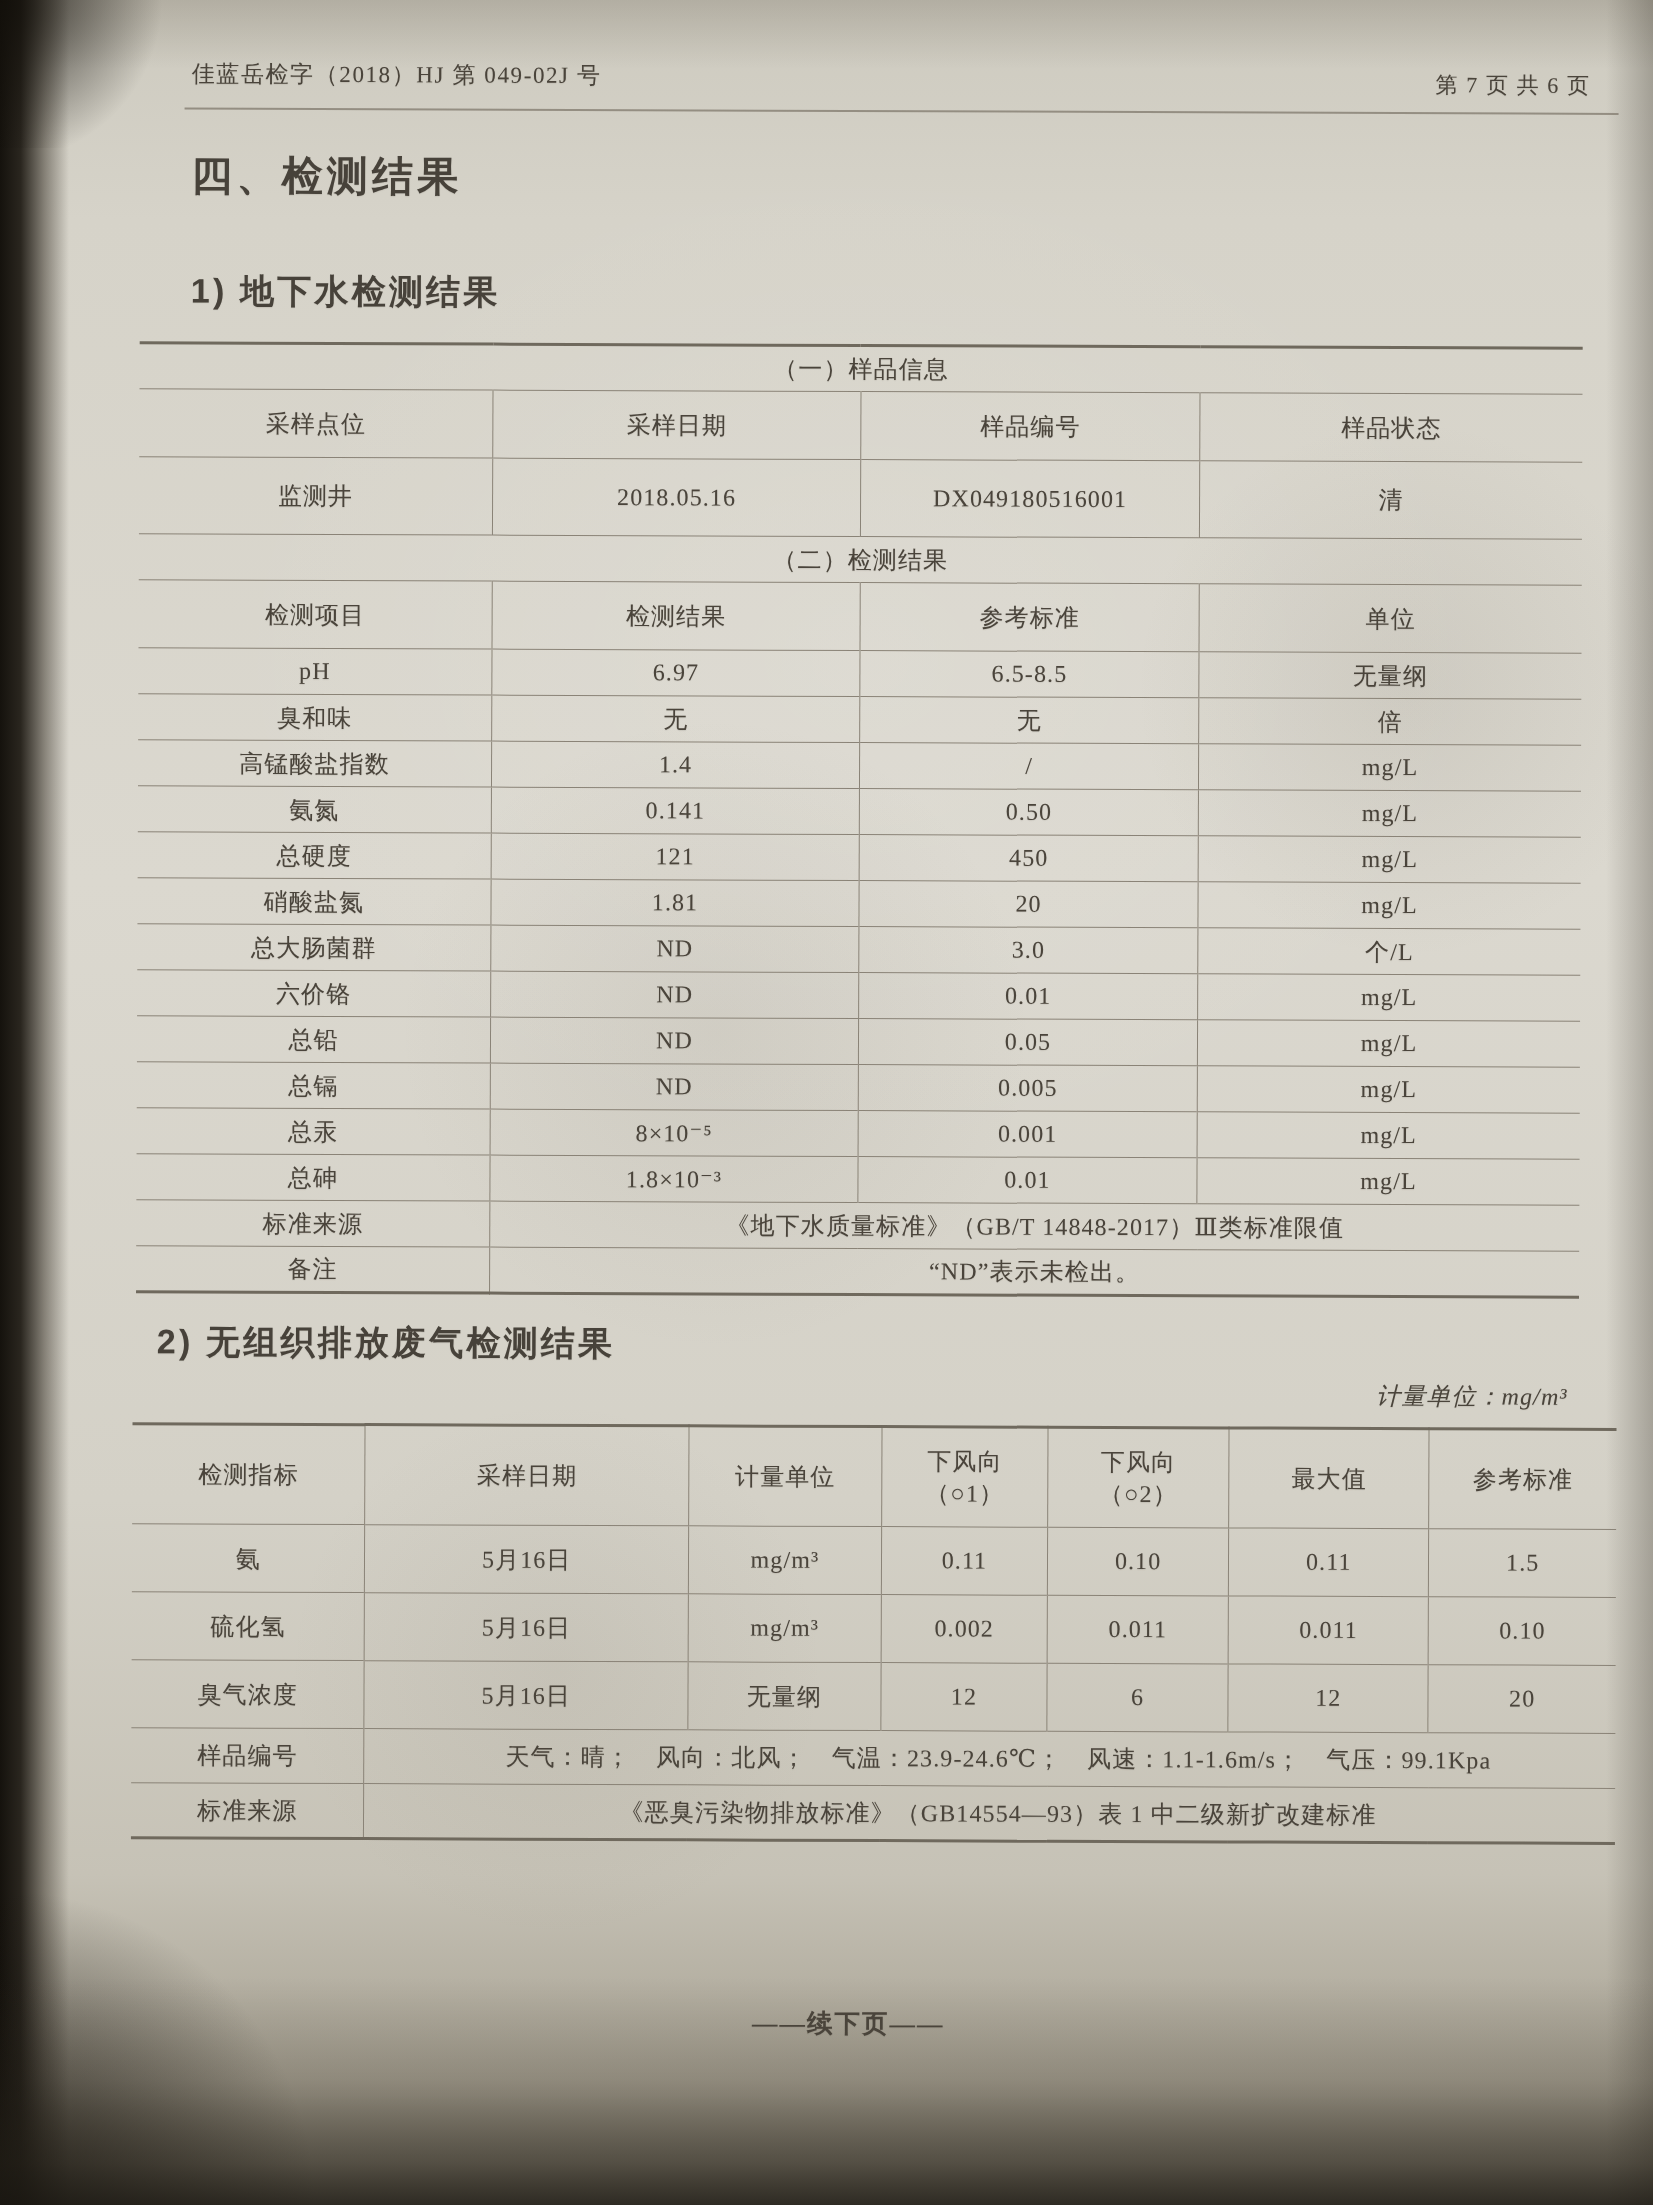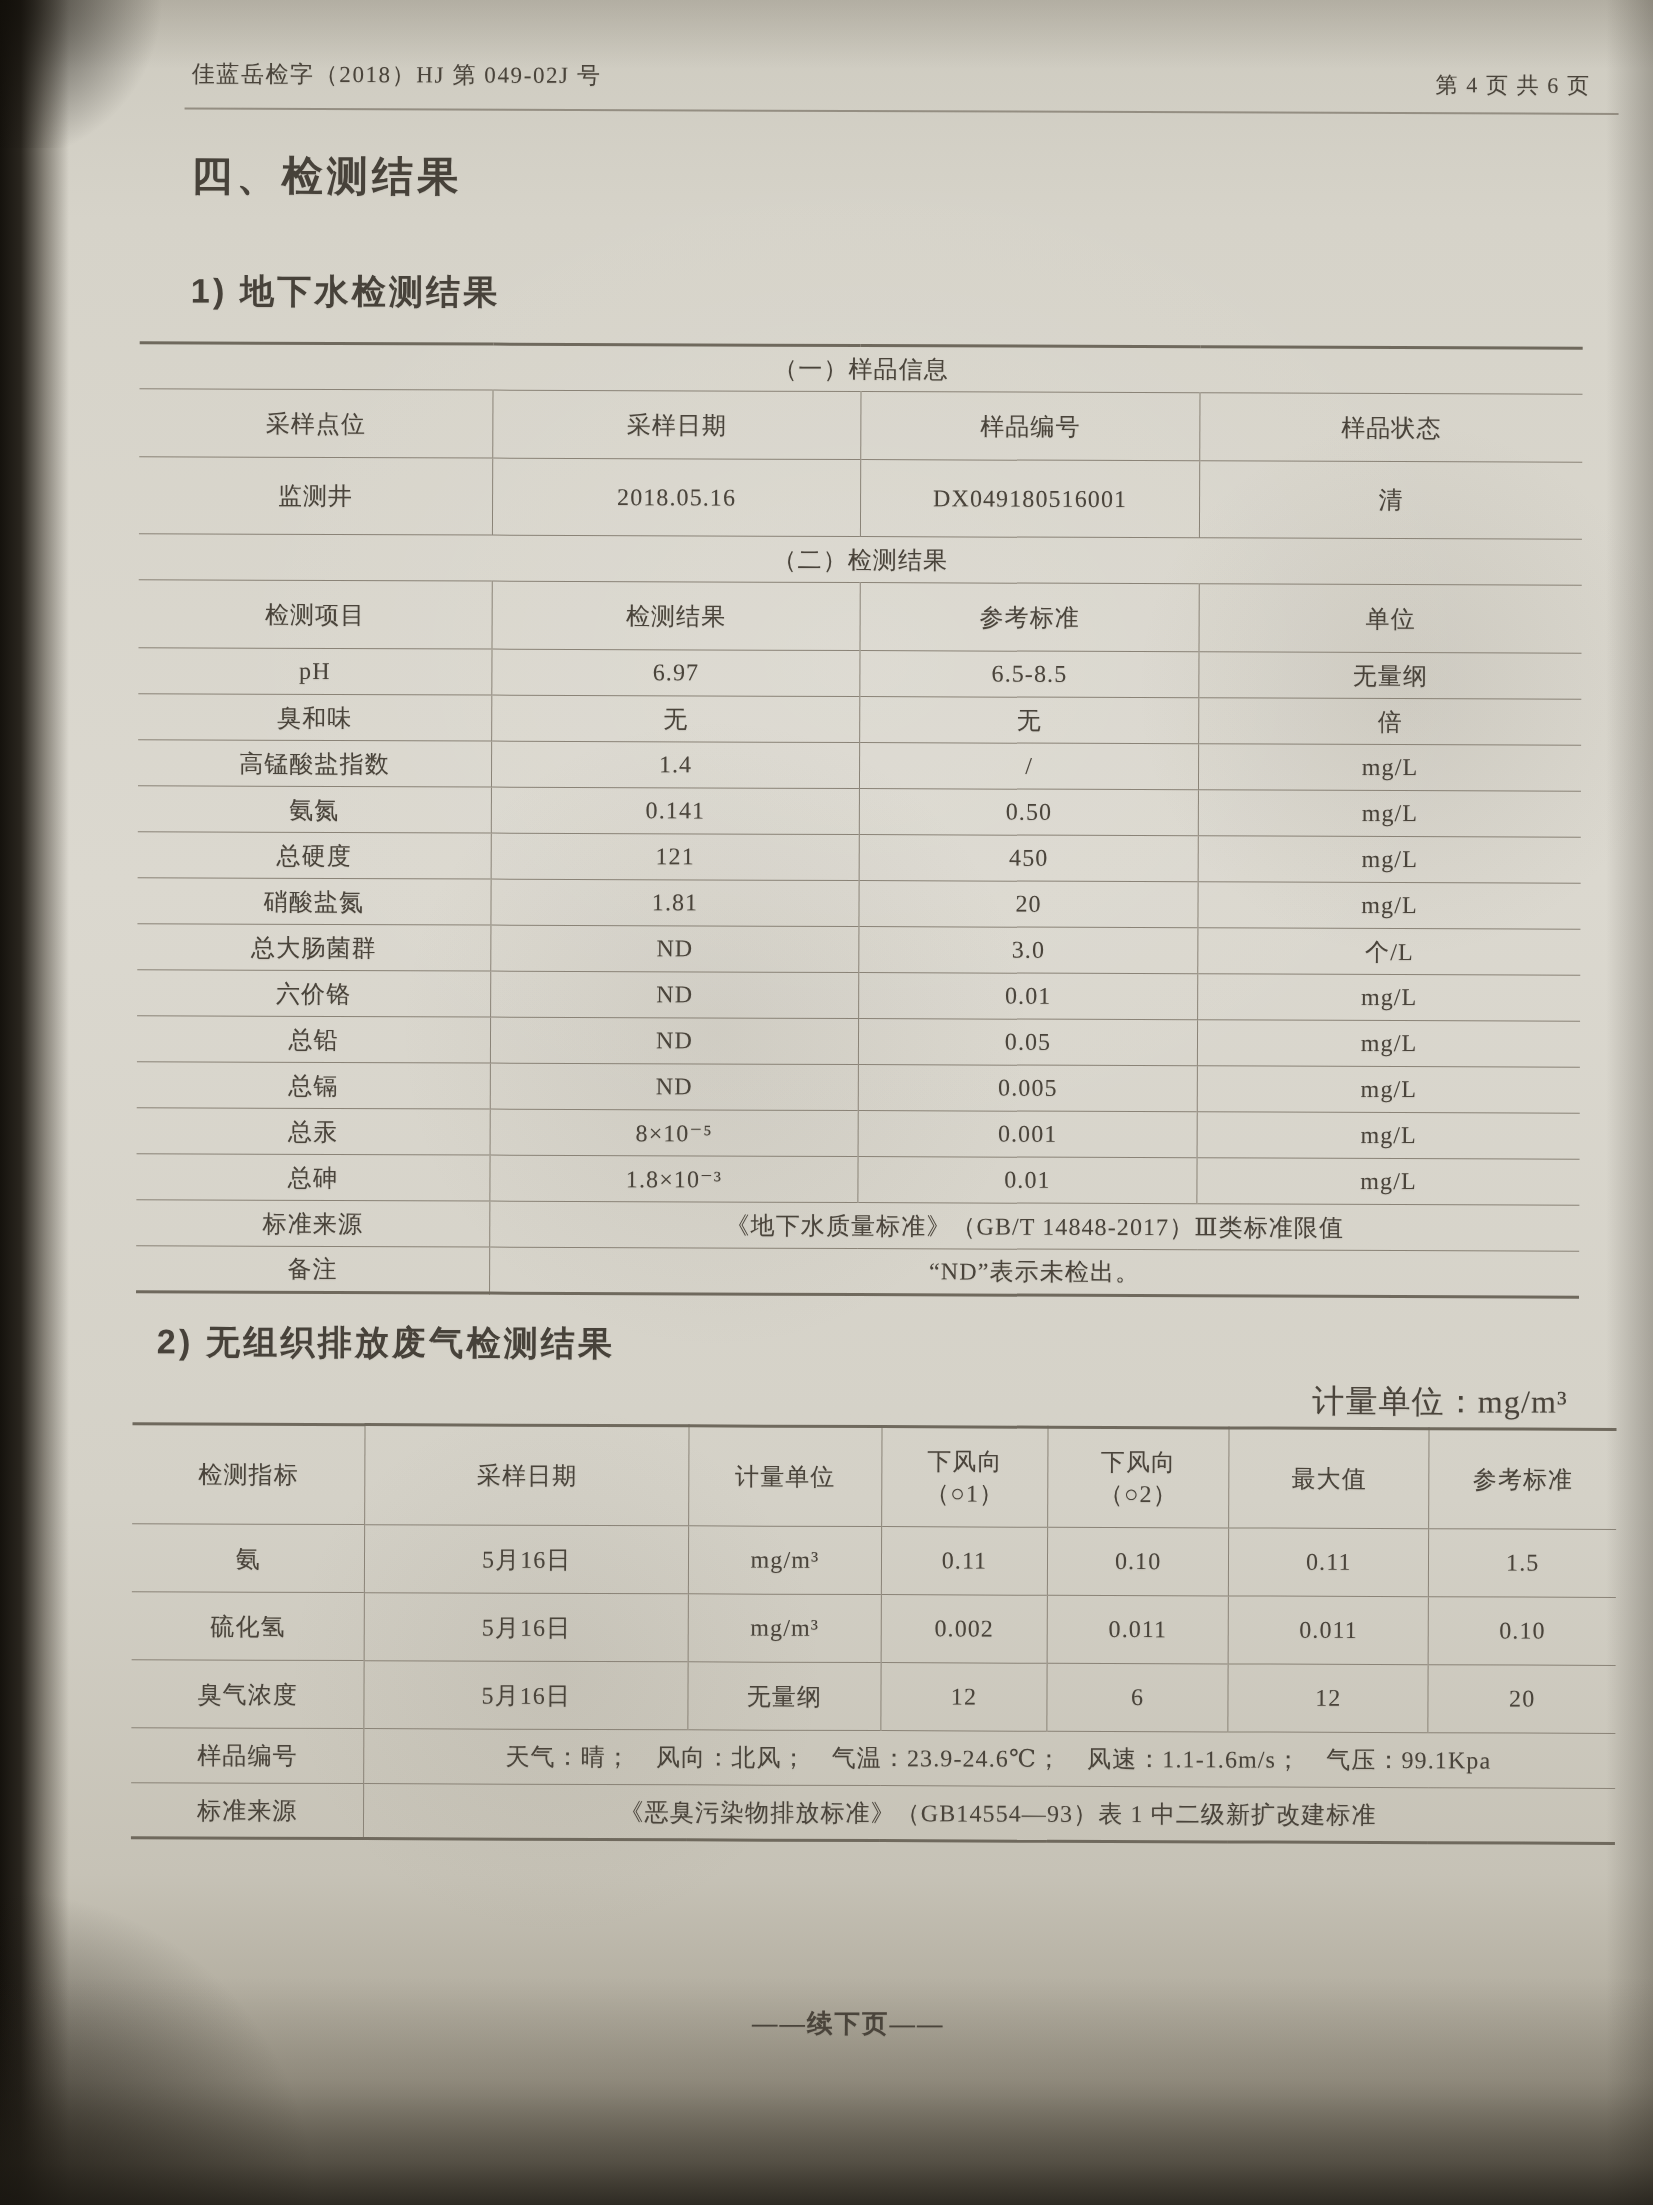--- a/index.html
+++ b/index.html
@@ -71,21 +71,21 @@
     font-family:"Liberation Sans","DejaVu Sans",sans-serif;color:#47423a;
   }
   .sec1-title{
     position:absolute;left:134px;top:271px;font-size:34px;font-weight:bold;letter-spacing:3.2px;
     font-family:"Liberation Sans","DejaVu Sans",sans-serif;color:#47423a;
   }
   .sec2-title{
     position:absolute;left:104px;top:1322px;font-size:34px;font-weight:bold;letter-spacing:3.2px;
     font-family:"Liberation Sans","DejaVu Sans",sans-serif;color:#47423a;
   }
-  .unit-note{position:absolute;right:81px;top:1378px;font-size:32px;letter-spacing:1.1px;}
+  .unit-note{position:absolute;right:81px;top:1378px;font-size:24px;letter-spacing:1.1px;font-style:italic;}
 
   table.t{
     position:absolute;border-collapse:collapse;table-layout:fixed;
     border-top:3.7px solid var(--thick);border-bottom:3.2px solid var(--thick);
     font-size:24px;letter-spacing:1.1px;color:var(--ink);
   }
   .t1{left:83px;top:344px;width:1443px;}
   .t2{left:80px;top:1425px;width:1484px;}
   table.t td,table.t th{
     text-align:center;vertical-align:middle;padding:3.2px 5.3px;font-weight:normal;
@@ -118,21 +118,21 @@
 <div class="edge-top"></div>
 <div class="edge-right"></div>
 <div class="edge-left"></div>
 <div class="corner-tl"></div>
 <div class="corner-bl"></div>
 <div class="shadow-bottom"></div>
 
 <div class="content">
 
   <div class="doc-no">佳蓝岳检字（2018）HJ 第 049-02J 号</div>
-  <div class="page-no">第 4 页 共 6 页</div>
+  <div class="page-no">第 7 页 共 6 页</div>
   <div class="head-rule"></div>
 
   <div class="main-title">四、检测结果</div>
   <div class="sec1-title">1) 地下水检测结果</div>
 
   <table class="t t1">
     <colgroup>
       <col style="width:24.5%">
         <col style="width:25.5%">
         <col style="width:23.5%">

